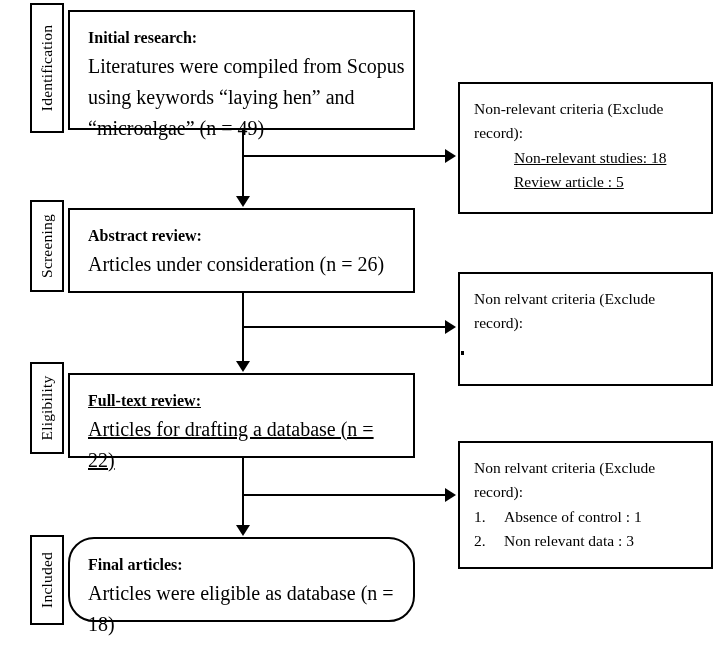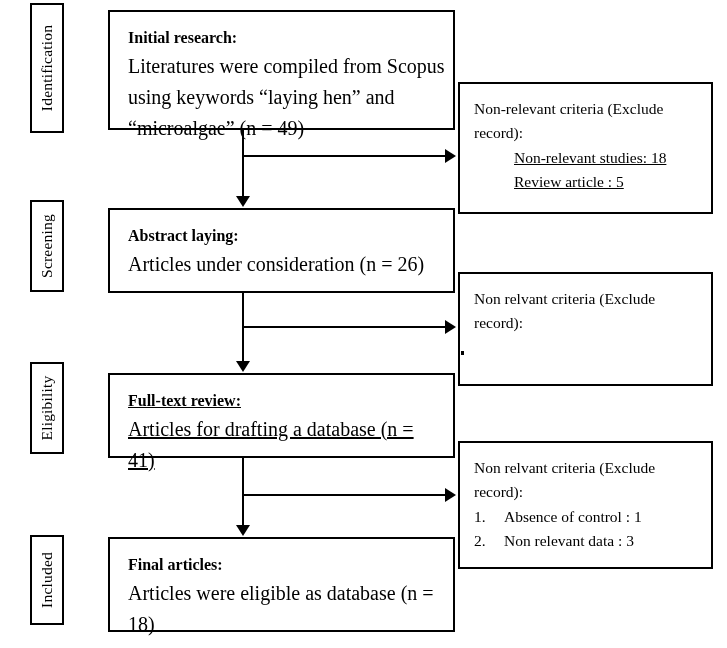--- a/index.html
+++ b/index.html
@@ -41,21 +41,20 @@
     white-space: nowrap;
     font-size: 15.5px;
     letter-spacing: 0.2px;
   }
 
   
   .main-box {
     left: 68px;
     width: 347px;
     padding: 14px 8px 0 18px;
-    margin-left: 40px;
   }
   .main-title {
     font-weight: bold;
     font-size: 16px;
     line-height: 1.55;
     margin: 0;
   }
   .main-line {
     font-size: 20px;
     line-height: 1.55;
@@ -146,30 +145,30 @@
   </div>
 
   <div class="box main-box" style="top:10px; height:120px;">
     <p class="main-title">Initial research:</p>
     <p class="main-line">Literatures were compiled from Scopus</p>
     <p class="main-line">using keywords “laying hen” and</p>
     <p class="main-line">“microalgae” (n = 49)</p>
   </div>
 
   <div class="box main-box" style="top:208px; height:85px;">
-    <p class="main-title">Abstract laying:</p>
+    <p class="main-title">Abstract review:</p>
     <p class="main-line">Articles under consideration (n = 26)</p>
   </div>
 
   <div class="box main-box" style="top:373px; height:85px;text-decoration:underline;">
     <p class="main-title">Full-text review:</p>
-    <p class="main-line">Articles for drafting a database (n = 41)</p>
-  </div>
-
-  <div class="box main-box" style="top:537px; height:95px;">
+    <p class="main-line">Articles for drafting a database (n = 22)</p>
+  </div>
+
+  <div class="box main-box" style="top:537px; height:85px;border-radius:26px;">
     <p class="main-title">Final articles:</p>
     <p class="main-line">Articles were eligible as database (n = 18)</p>
   </div>
 
   <div class="box excl-box" style="top:82px; height:132px;">
     <p class="excl-line">Non-relevant criteria (Exclude</p>
     <p class="excl-line">record):</p>
     <p class="excl-line excl-indent">Non-relevant studies: 18</p>
     <p class="excl-line excl-indent">Review article : 5</p>
   </div>

